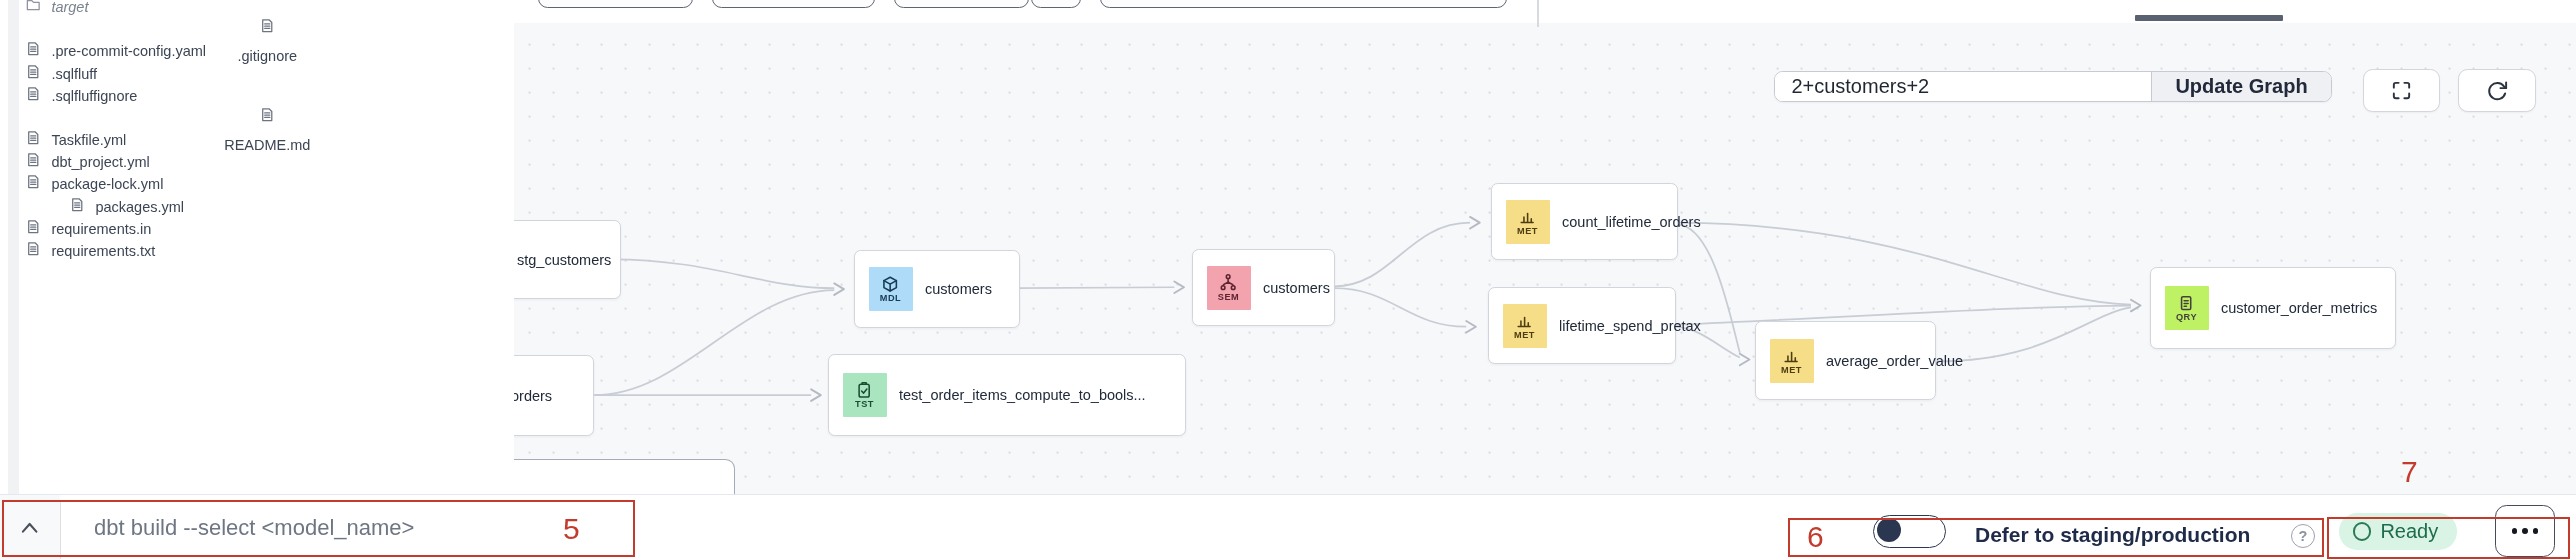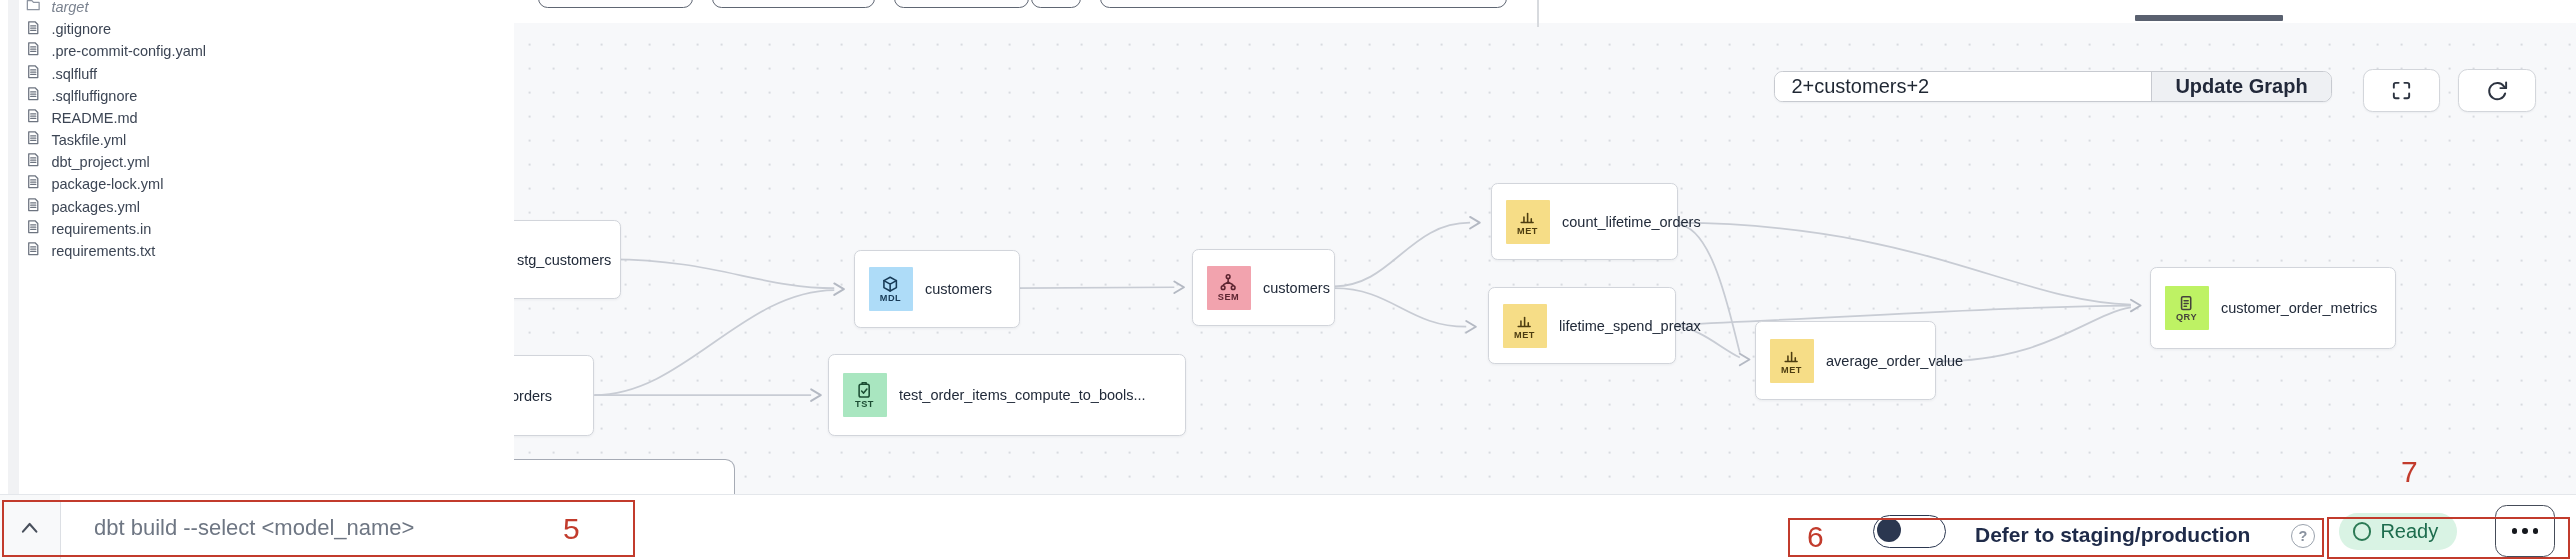--- a/index.html
+++ b/index.html
@@ -267,21 +267,21 @@
 
   <div id="sidebar">
     <div class="gutter"></div>
     <div id="file-list">
         <div class="frow dim" style="top: -3.9px;">
           <span><svg viewBox="0 0 16 16">
               <path d="M1.5 3.5 h5 l1.8 2 h6.2 v8 h-13 z"></path>
             </svg></span>
           <span class="flabel">target</span>
         </div>
-        <div class="frow" style="top: 18.3px;">
+        <div class="frow" style="top: 18.3px; flex-direction: column;">
           <span><svg viewBox="0 0 16 16">
               <path d="M3 1.5 h7 l3 3 v10 h-10 z"></path>
               <path d="M5.2 6 h5.6 M5.2 8.5 h5.6 M5.2 11 h5.6"></path>
             </svg></span>
           <span class="flabel">.gitignore</span>
         </div>
         <div class="frow" style="top: 40px;">
           <span><svg viewBox="0 0 16 16">
               <path d="M3 1.5 h7 l3 3 v10 h-10 z"></path>
               <path d="M5.2 6 h5.6 M5.2 8.5 h5.6 M5.2 11 h5.6"></path>
@@ -295,21 +295,21 @@
             </svg></span>
           <span class="flabel">.sqlfluff</span>
         </div>
         <div class="frow" style="top: 85px;">
           <span><svg viewBox="0 0 16 16">
               <path d="M3 1.5 h7 l3 3 v10 h-10 z"></path>
               <path d="M5.2 6 h5.6 M5.2 8.5 h5.6 M5.2 11 h5.6"></path>
             </svg></span>
           <span class="flabel">.sqlfluffignore</span>
         </div>
-        <div class="frow" style="top: 107px;">
+        <div class="frow" style="top: 107px; flex-direction: column;">
           <span><svg viewBox="0 0 16 16">
               <path d="M3 1.5 h7 l3 3 v10 h-10 z"></path>
               <path d="M5.2 6 h5.6 M5.2 8.5 h5.6 M5.2 11 h5.6"></path>
             </svg></span>
           <span class="flabel">README.md</span>
         </div>
         <div class="frow" style="top: 129px;">
           <span><svg viewBox="0 0 16 16">
               <path d="M3 1.5 h7 l3 3 v10 h-10 z"></path>
               <path d="M5.2 6 h5.6 M5.2 8.5 h5.6 M5.2 11 h5.6"></path>
@@ -323,21 +323,21 @@
             </svg></span>
           <span class="flabel">dbt_project.yml</span>
         </div>
         <div class="frow" style="top: 173px;">
           <span><svg viewBox="0 0 16 16">
               <path d="M3 1.5 h7 l3 3 v10 h-10 z"></path>
               <path d="M5.2 6 h5.6 M5.2 8.5 h5.6 M5.2 11 h5.6"></path>
             </svg></span>
           <span class="flabel">package-lock.yml</span>
         </div>
-        <div class="frow" style="top: 196px;">
+        <div class="frow" style="top: 196px; margin-left: 44px;">
           <span><svg viewBox="0 0 16 16">
               <path d="M3 1.5 h7 l3 3 v10 h-10 z"></path>
               <path d="M5.2 6 h5.6 M5.2 8.5 h5.6 M5.2 11 h5.6"></path>
             </svg></span>
           <span class="flabel">packages.yml</span>
         </div>
         <div class="frow" style="top: 218px;">
           <span><svg viewBox="0 0 16 16">
               <path d="M3 1.5 h7 l3 3 v10 h-10 z"></path>
               <path d="M5.2 6 h5.6 M5.2 8.5 h5.6 M5.2 11 h5.6"></path>

